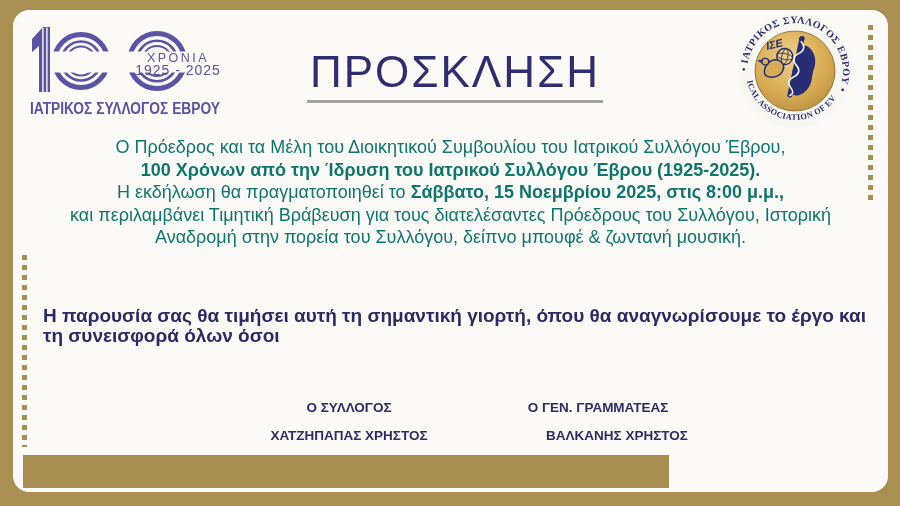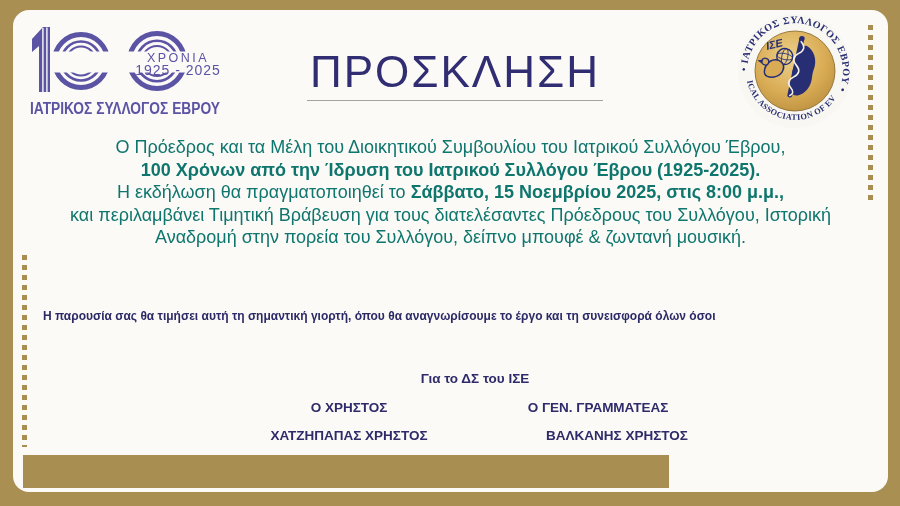--- a/index.html
+++ b/index.html
@@ -12,31 +12,31 @@
   .card{
     position:absolute;left:13px;top:10px;width:875px;height:482px;
     background:#fbfaf7;border-radius:16px;
   }
   
   .logo-100{position:absolute;left:17px;top:10px;width:250px;height:100px;}
   
   .title-wrap{position:absolute;left:0;top:40px;width:100%;text-align:center;padding-left:9px;box-sizing:border-box;}
   .title{
     display:inline-block;font-size:44px;line-height:1;color:#312d72;
-    letter-spacing:2px;border-bottom:1px solid #a3a3a3;padding:0 3px 6px 3px;
+    letter-spacing:2px;border-bottom:3px solid #a3a3a3;padding:0 3px 6px 3px;
   }
   
   .seal{position:absolute;left:722px;top:2px;width:120px;height:118px;}
   
   .invite{position:absolute;left:0;top:126px;width:100%;text-align:center;
           color:#0f766e;font-size:18px;line-height:22.5px;}
   .invite .b{font-weight:bold;}
   
   .note{position:absolute;left:30px;top:296px;width:830px;
-        color:#2c2a66;font-size:12px;font-weight:bold;line-height:20px;text-align:left;}
+        color:#2c2a66;font-size:19px;font-weight:bold;line-height:20px;text-align:left;}
   
   .sig{position:absolute;color:#2f2b6a;font-size:13.5px;font-weight:bold;text-align:center;}
   .sig-heading{left:362px;top:361px;width:200px;}
   .sig-role-left{left:236px;top:390px;width:200px;}
   .sig-role-right{left:485px;top:390px;width:200px;}
   .sig-name-left{left:236px;top:418px;width:200px;}
   .sig-name-right{left:504px;top:418px;width:200px;}
   
   .gold-bar{position:absolute;left:10px;top:445px;width:646px;height:33px;background:#a98e52;}
   .dots{position:absolute;width:5px;
@@ -130,22 +130,21 @@
       <div><span></span><span class="b">100 Χρόνων από την Ίδρυση του Ιατρικού  Συλλόγου Έβρου (1925-2025).</span><span></span></div>
       <div><span>Η εκδήλωση θα πραγματοποιηθεί το </span><span class="b">Σάββατο, 15 Νοεμβρίου 2025, στις 8:00 μ.μ.,</span><span></span></div>
       <div><span>και περιλαμβάνει Τιμητική Βράβευση για τους διατελέσαντες Πρόεδρους του Συλλόγου, Ιστορική</span><span class="b"></span><span></span></div>
       <div><span>Αναδρομή στην πορεία του Συλλόγου, δείπνο μπουφέ &amp; ζωντανή μουσική.</span><span class="b"></span><span></span></div>
     </div>
 
     <div class="note">
       <div>Η παρουσία σας θα τιμήσει αυτή τη σημαντική γιορτή, όπου θα αναγνωρίσουμε το έργο και τη συνεισφορά όλων όσοι</div>
     </div>
 
-    <div class="sig sig-heading">Για το ΔΣ του ΙΣΕ</div>
-    <div class="sig sig-role-left">Ο ΧΡΗΣΤΟΣ</div>
+    <div class="sig sig-role-left">Ο ΣΥΛΛΟΓΟΣ</div>
     <div class="sig sig-role-right">Ο ΓΕΝ. ΓΡΑΜΜΑΤΕΑΣ</div>
     <div class="sig sig-name-right">ΒΑΛΚΑΝΗΣ ΧΡΗΣΤΟΣ</div>
     <div class="sig sig-name-left">ΧΑΤΖΗΠΑΠΑΣ ΧΡΗΣΤΟΣ</div>
 
     <div class="gold-bar"></div>
     <div class="dots dots-right"></div>
     <div class="dots dots-left"></div>
   </div>
 </div>
 

